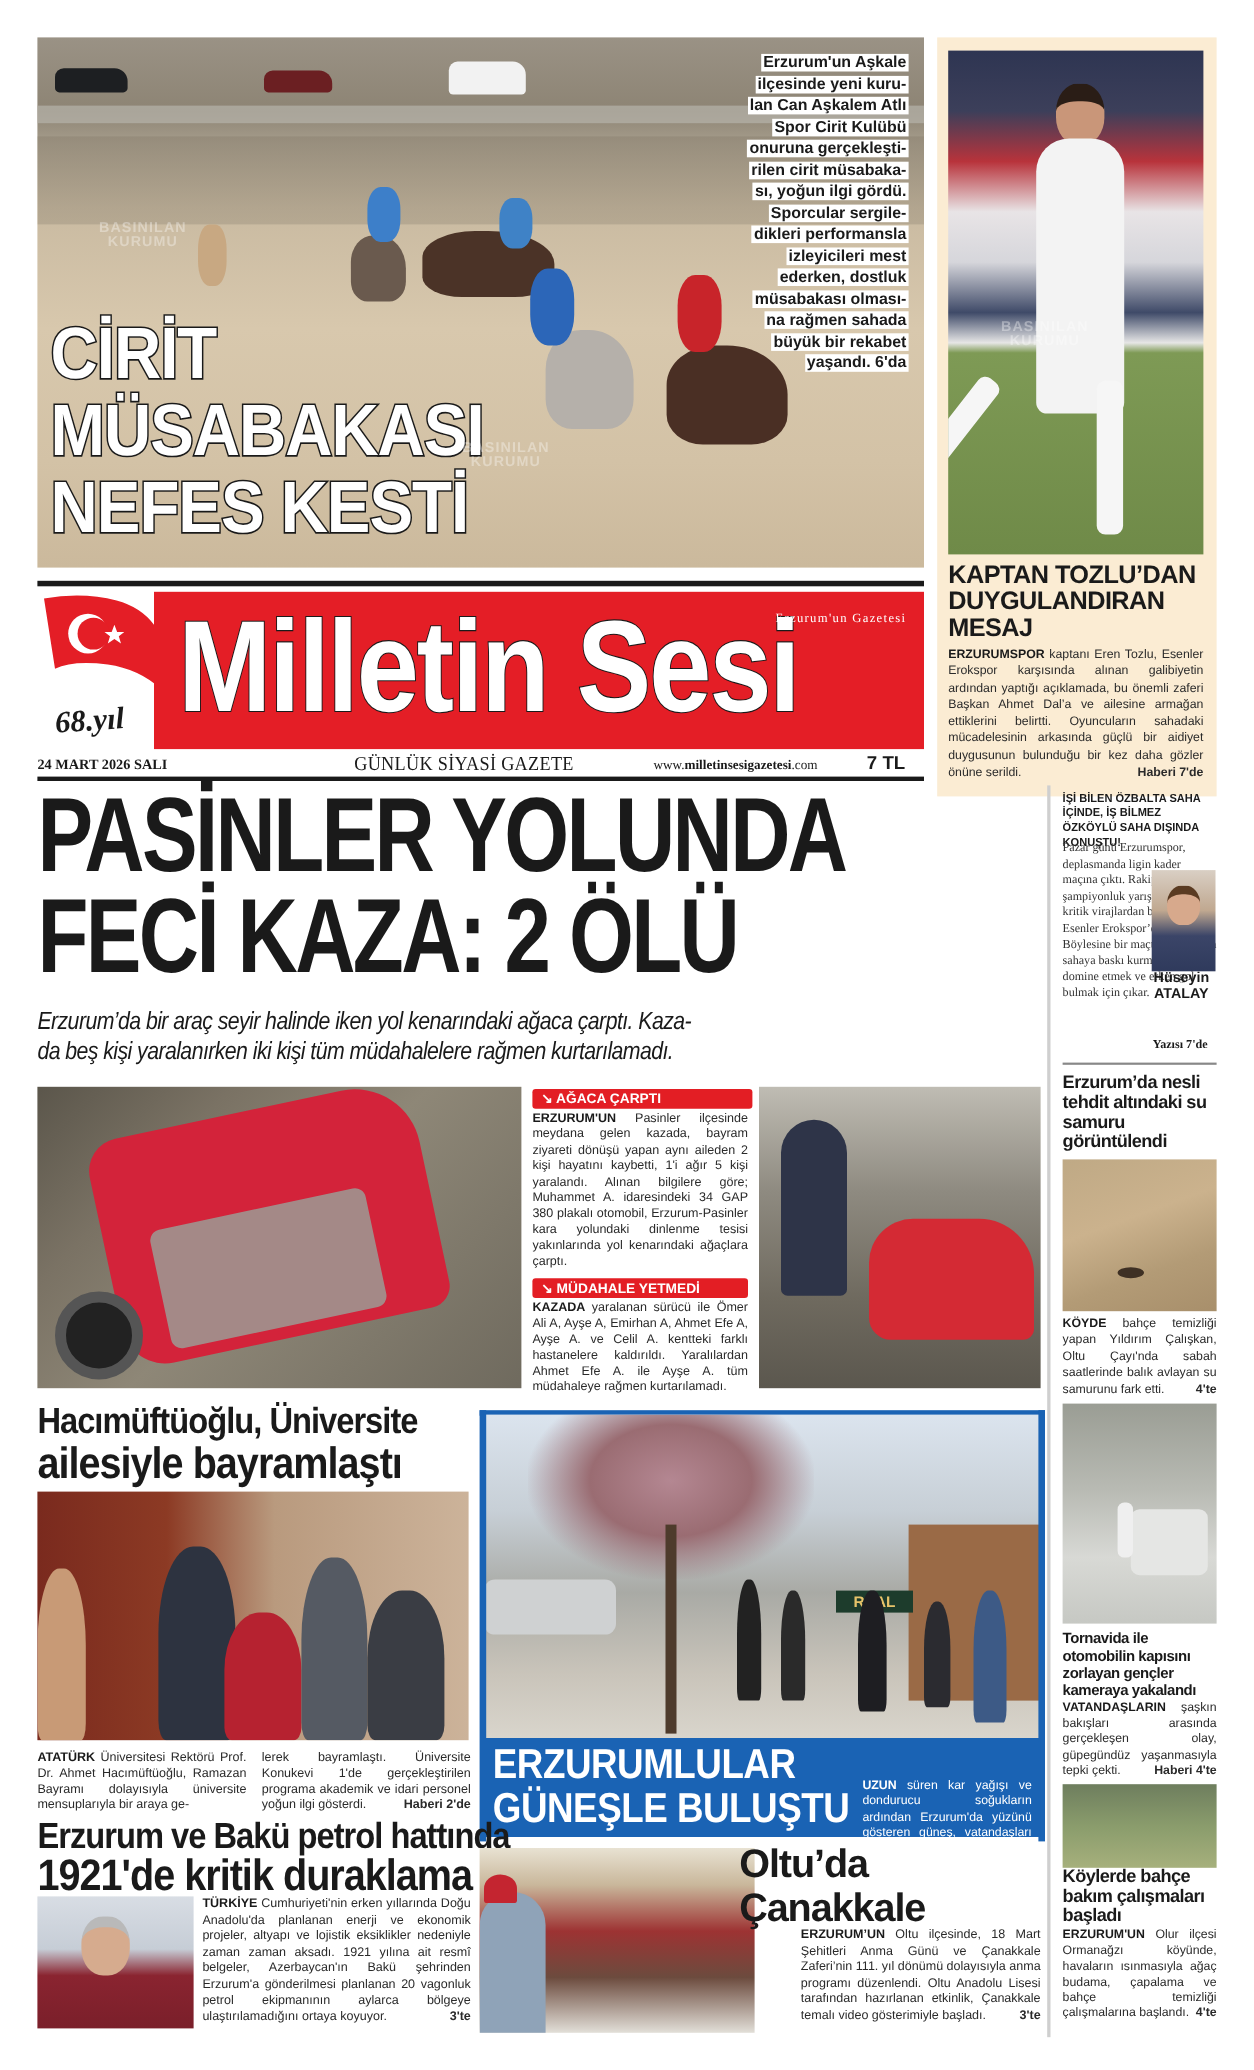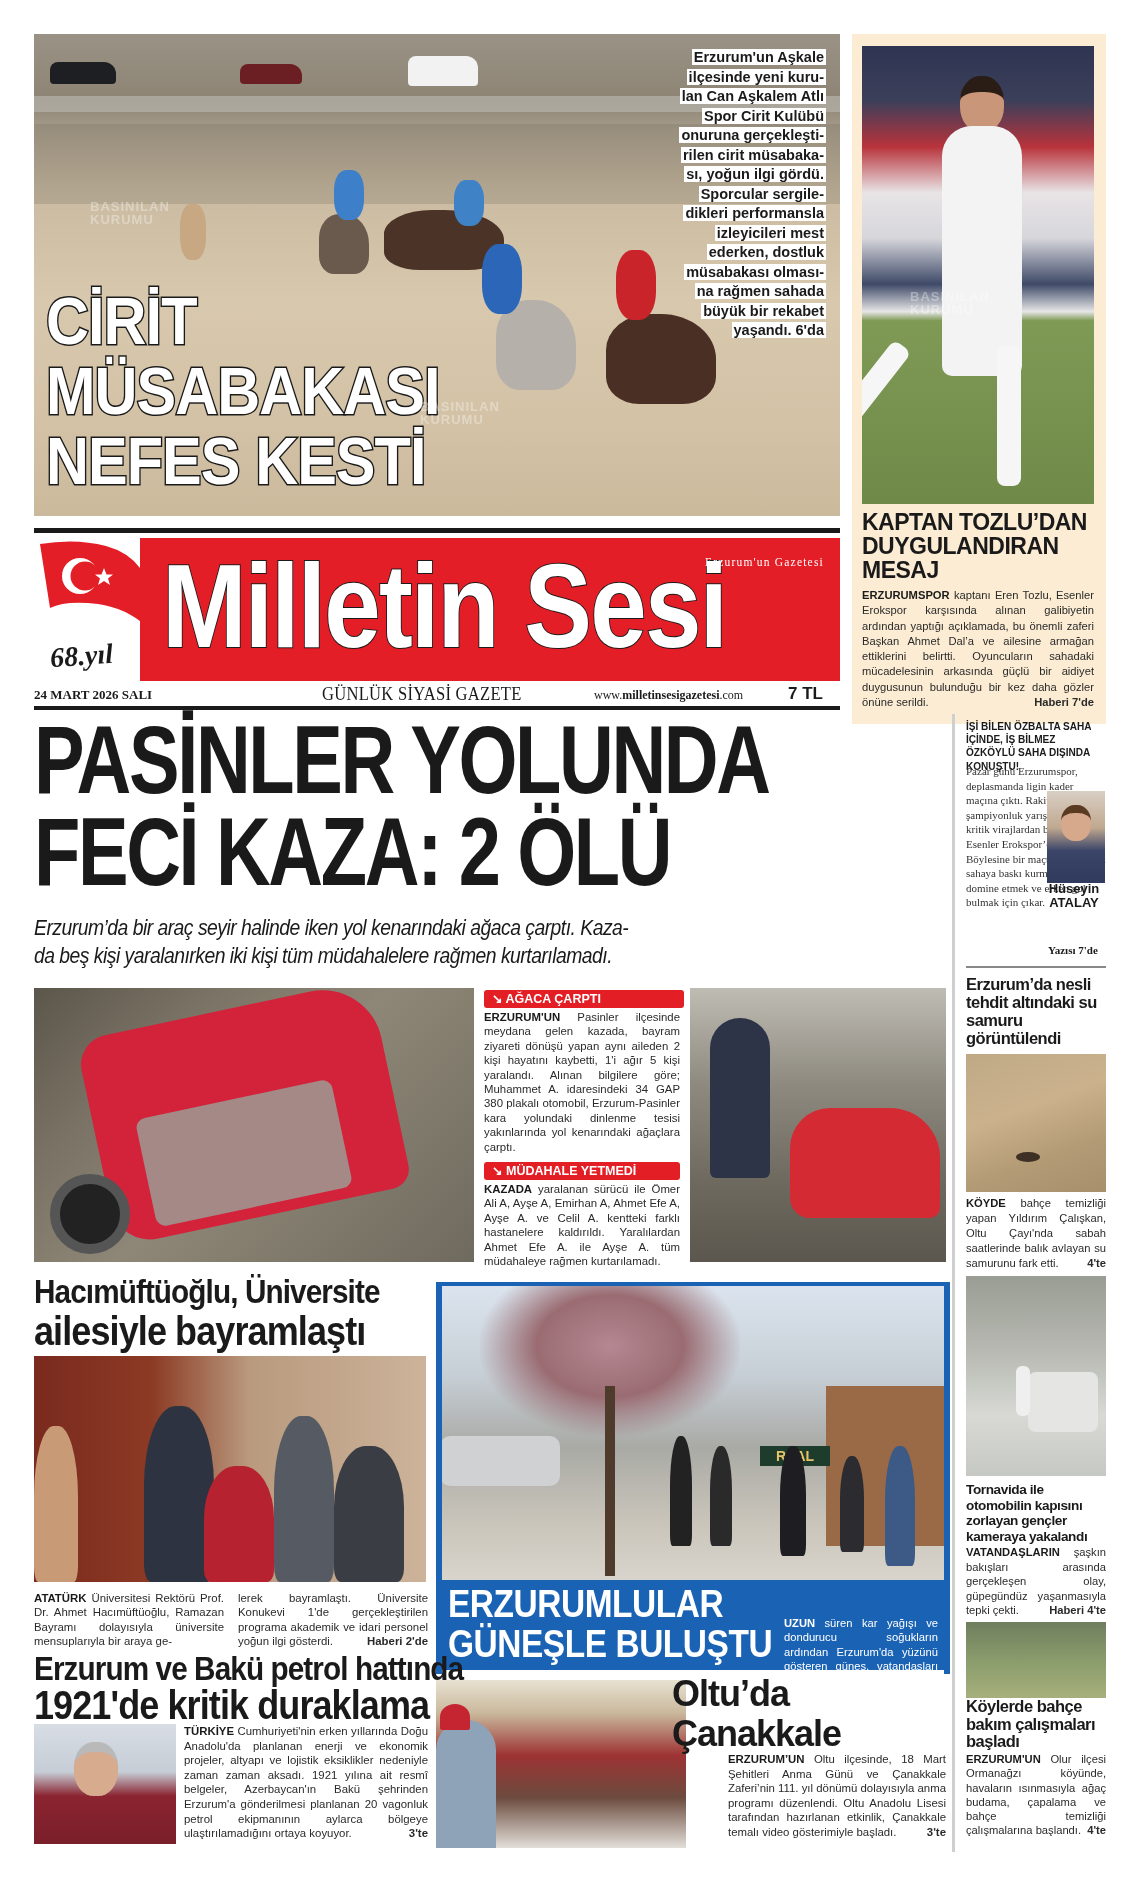--- a/index.html
+++ b/index.html
@@ -116,21 +116,21 @@
   #baku-title { left: 34px; top: 1652px; width: 400px; font-weight:900; font-size:33px; line-height:34px; color:#1a1a1a; letter-spacing:-1px; transform:scaleX(0.9); transform-origin:left top; white-space:nowrap; }
   #baku-photo { left: 34px; top: 1724px; width: 142px; height: 120px; background: linear-gradient(180deg,#d8dde4 0%,#c6cdd6 40%,#8a2430 60%,#7a1f2a 100%); }
   #baku-face { position:absolute; left:40px; top:18px; width:44px; height:54px; background:#d6ab8e; border-radius:45%; border-top:10px solid #b9b9b9; }
   #baku-text { left: 184px; top: 1724px; width: 244px; font-size:11.4px; line-height:14.6px; }
 
   
   #oltu-photo { left: 436px; top: 1680px; width: 250px; height: 168px; background: linear-gradient(180deg,#e8e2d2 0%,#c9b79b 20%,#9d3333 45%,#6c4b3e 70%,#e2dfd8 100%); }
   #oltu-title { left: 672px; top: 1674px; width: 276px; text-align:left; font-weight:900; font-size:36px; line-height:40px; color:#1a1a1a; letter-spacing:-1px; }
   #oltu-text { left: 728px; top: 1752px; width: 218px; font-size:11.4px; line-height:14.6px; }
 
-  .wm { position:absolute; font-weight:700; font-size:13px; color:rgba(255,255,255,0.35); letter-spacing:1px; pointer-events:none; line-height:13px; }
+  .wm { position:absolute; font-weight:700; font-size:13px; color:rgba(255,255,255,0.35); letter-spacing:1px; pointer-events:none; text-align:center; line-height:13px; }
 </style>
 </head>
 <body>
 
 <div id="hero" class="photo">
   <div class="road"></div>
   <div class="hill"></div>
   <div class="car" style="left:16px;top:28px;width:66px;height:22px;background:#1d1f22;"></div>
   <div class="car" style="left:206px;top:30px;width:62px;height:20px;background:#6b1f22;"></div>
   <div class="car" style="left:374px;top:22px;width:70px;height:30px;background:#f2f2f2;"></div>

